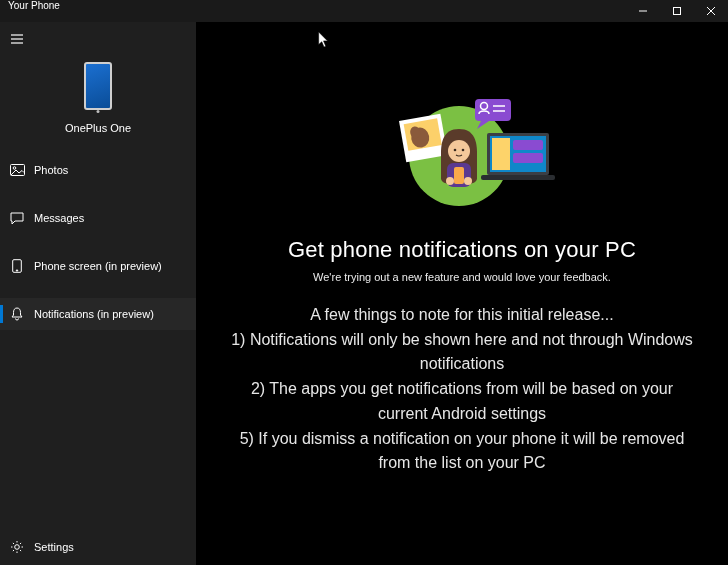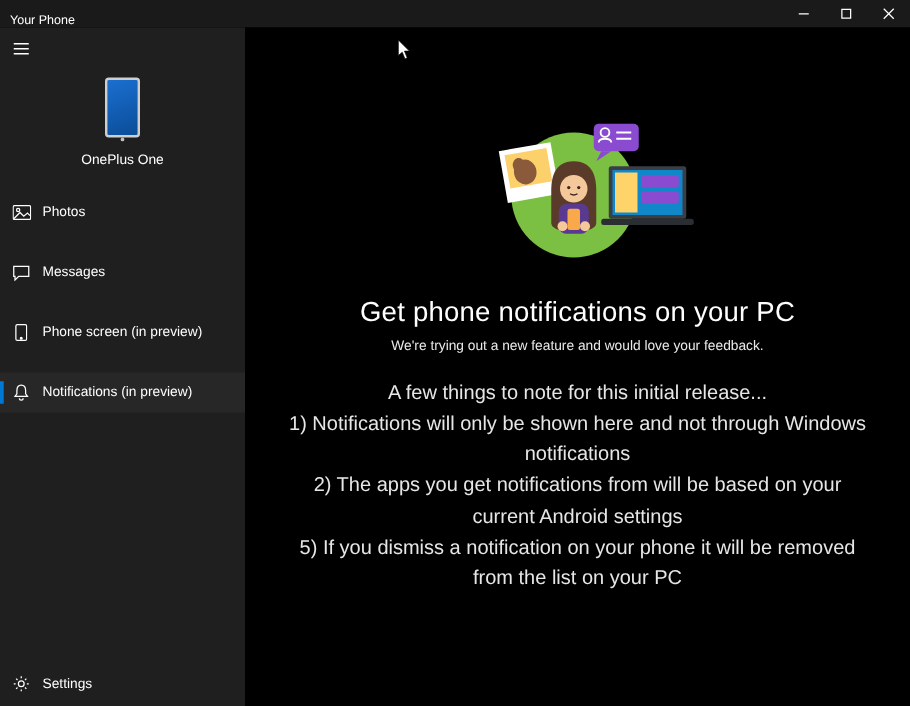--- a/index.html
+++ b/index.html
@@ -1,18 +1,18 @@
 <!DOCTYPE html>
 <html><head>
   <meta charset="utf-8">
   <style>
     * { margin: 0; padding: 0; box-sizing: border-box; }
     html, body { width: 728px; height: 565px; background: #000; font-family: "Segoe UI", sans-serif; overflow: hidden; }
     .window { width: 100%; height: 100%; display: flex; flex-direction: column; background: #000; }
-    .titlebar { height: 22px; display: flex; align-items: flex-end; background: #1a1a1a; padding-left: 8px; }
+    .titlebar { height: 22px; display: flex; align-items: flex-start; background: #1a1a1a; padding-left: 8px; }
     .titlebar-title { color: #fff; font-size: 10px; flex: 1; }
     .titlebar-controls { display: flex; }
     .titlebar-btn { width: 34px; height: 22px; display: flex; align-items: center; justify-content: center; color: #fff; cursor: pointer; }
     .titlebar-btn svg { width: 10px; height: 10px; }
     .body { flex: 1; display: flex; position: relative; }
     .sidebar { width: 196px; background: #1f1f1f; display: flex; flex-direction: column; }
     .hamburger-row { height: 34px; display: flex; align-items: center; }
     .hamburger { width: 34px; height: 34px; display: flex; align-items: center; justify-content: center; cursor: pointer; }
     .hamburger svg { width: 14px; height: 12px; stroke: #fff; }
     .device { display: flex; flex-direction: column; align-items: center; padding: 6px 0 14px 0; }

